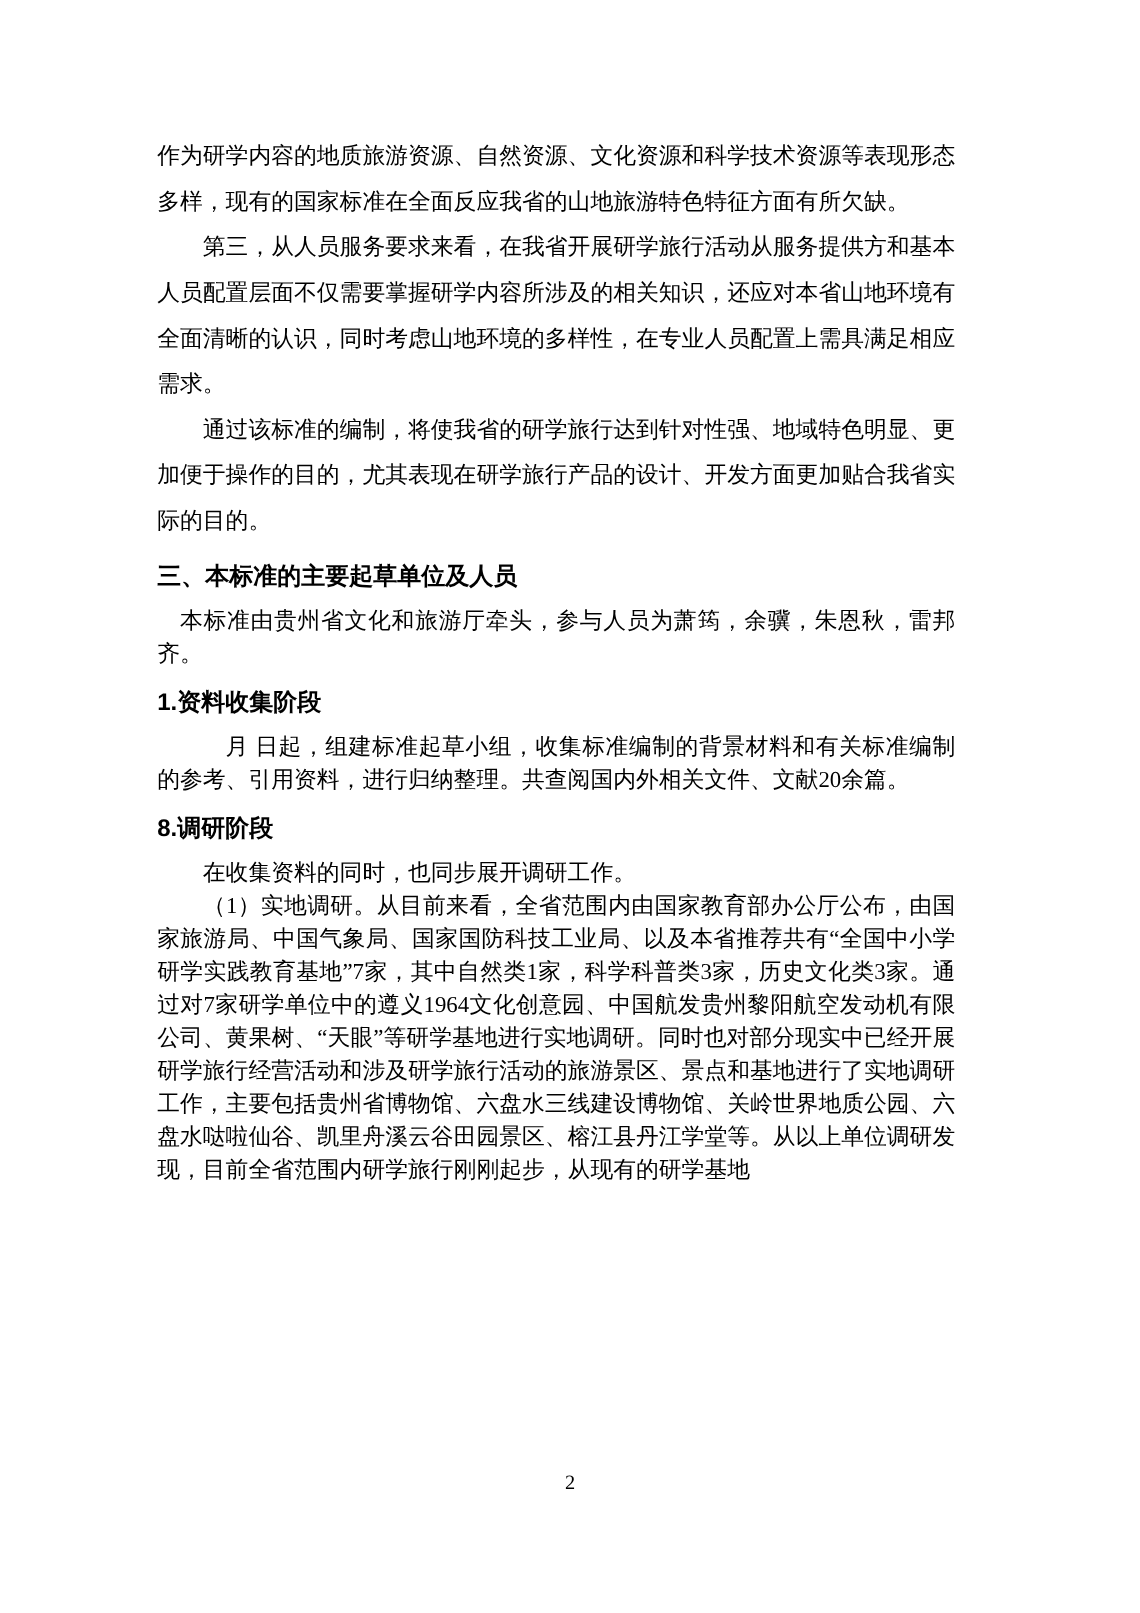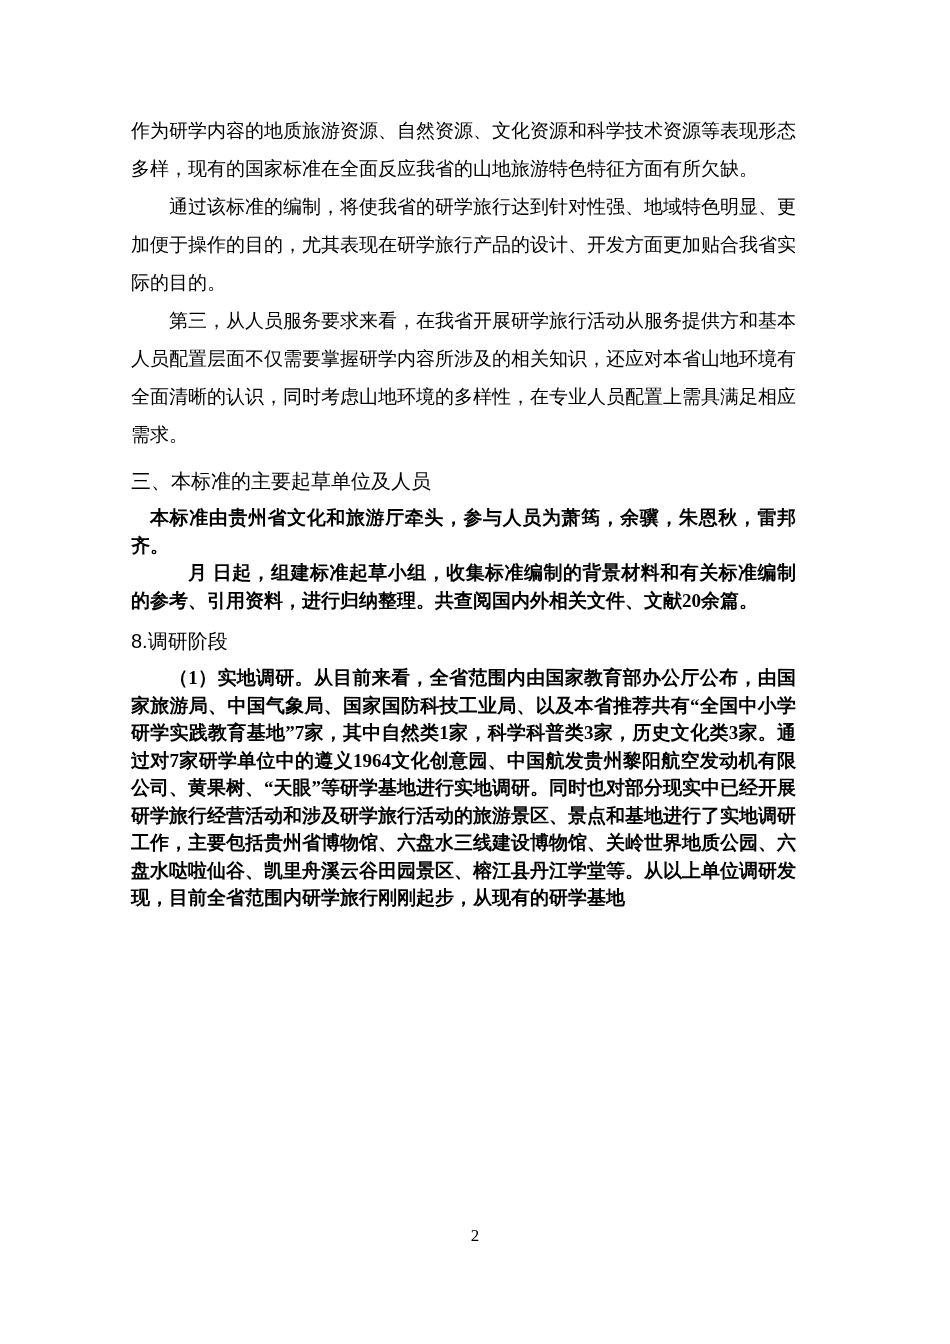--- a/index.html
+++ b/index.html
@@ -23,32 +23,31 @@
     width: 665px;
   }
   .para {
     margin: 0;
     font-size: 19px;
     line-height: 38px;
     text-align: justify;
   }
   .single {
     line-height: 27.5px;
-    font-weight: bold;
   }
   .ind-0  { text-indent: 0; }
   .ind-1  { text-indent: 1em; }
   .ind-2  { text-indent: 2em; }
   .ind-25 { text-indent: 2.5em; }
   .ind-3  { text-indent: 3em; }
   .heading {
     margin: 14px 0 10px 0;
     font-size: 20px;
     line-height: 26px;
-    font-weight: normal;
+    font-weight: bold;
     font-family: "Liberation Sans", "DejaVu Sans", sans-serif;
     color: #000000;
   }
   .page-number {
     position: absolute;
     left: 0;
     top: 1226px;
     width: 100%;
     text-align: center;
     font-size: 17px;
@@ -58,34 +57,36 @@
 </style>
 </head>
 <body>
 
 <div class="page">
   <div class="content">
 
     <p class="para ind-0">作为研学内容的地质旅游资源、自然资源、文化资源和科学技术资源等表现形态多样，现有的国家标准在全面反应我省的山地旅游特色特征方面有所欠缺。</p>
 
 
+    <p class="para ind-2">第三，从人员服务要求来看，在我省开展研学旅行活动从服务提供方和基本人员配置层面不仅需要掌握研学内容所涉及的相关知识，还应对本省山地环境有全面清晰的认识，同时考虑山地环境的多样性，在专业人员配置上需具满足相应需求。</p>
+
     <p class="para ind-2">通过该标准的编制，将使我省的研学旅行达到针对性强、地域特色明显、更加便于操作的目的，尤其表现在研学旅行产品的设计、开发方面更加贴合我省实际的目的。</p>
-
-    <p class="para ind-2">第三，从人员服务要求来看，在我省开展研学旅行活动从服务提供方和基本人员配置层面不仅需要掌握研学内容所涉及的相关知识，还应对本省山地环境有全面清晰的认识，同时考虑山地环境的多样性，在专业人员配置上需具满足相应需求。</p>
 
     <h2 class="heading">三、本标准的主要起草单位及人员</h2>
 
     <p class="para single ind-1">本标准由贵州省文化和旅游厅牵头，参与人员为萧筠，余骥，朱恩秋，雷邦齐。</p>
 
 
 
+    <h2 class="heading">1.资料收集阶段</h2>
 
     <p class="para single ind-3">月 日起，组建标准起草小组，收集标准编制的背景材料和有关标准编制的参考、引用资料，进行归纳整理。共查阅国内外相关文件、文献20余篇。</p>
 
     <h2 class="heading">8.调研阶段</h2>
 
+    <p class="para single ind-2">在收集资料的同时，也同步展开调研工作。</p>
 
     <p class="para single ind-2">（1）实地调研。从目前来看，全省范围内由国家教育部办公厅公布，由国家旅游局、中国气象局、国家国防科技工业局、以及本省推荐共有“全国中小学研学实践教育基地”7家，其中自然类1家，科学科普类3家，历史文化类3家。通过对7家研学单位中的遵义1964文化创意园、中国航发贵州黎阳航空发动机有限公司、黄果树、“天眼”等研学基地进行实地调研。同时也对部分现实中已经开展研学旅行经营活动和涉及研学旅行活动的旅游景区、景点和基地进行了实地调研工作，主要包括贵州省博物馆、六盘水三线建设博物馆、关岭世界地质公园、六盘水哒啦仙谷、凯里舟溪云谷田园景区、榕江县丹江学堂等。从以上单位调研发现，目前全省范围内研学旅行刚刚起步，从现有的研学基地</p>
 
   </div>
 
   <div class="page-number">2</div>
 </div>
 
 </body></html>

